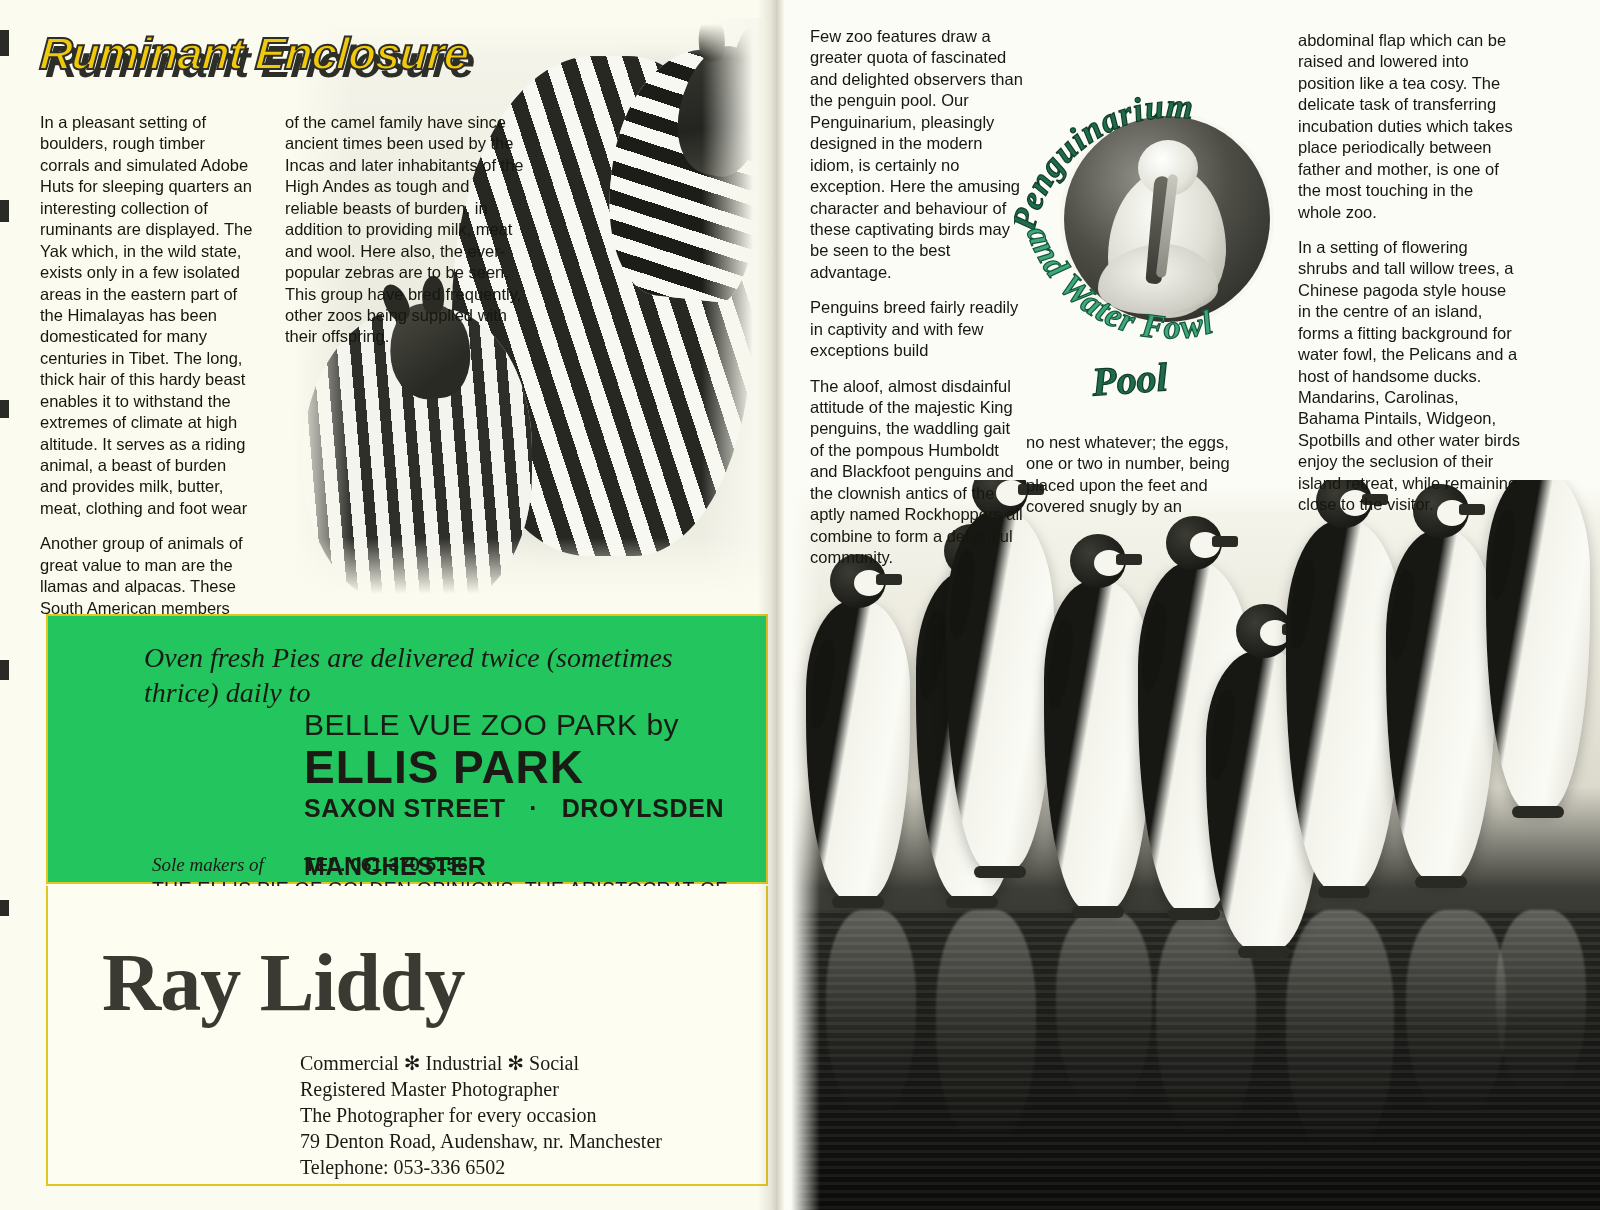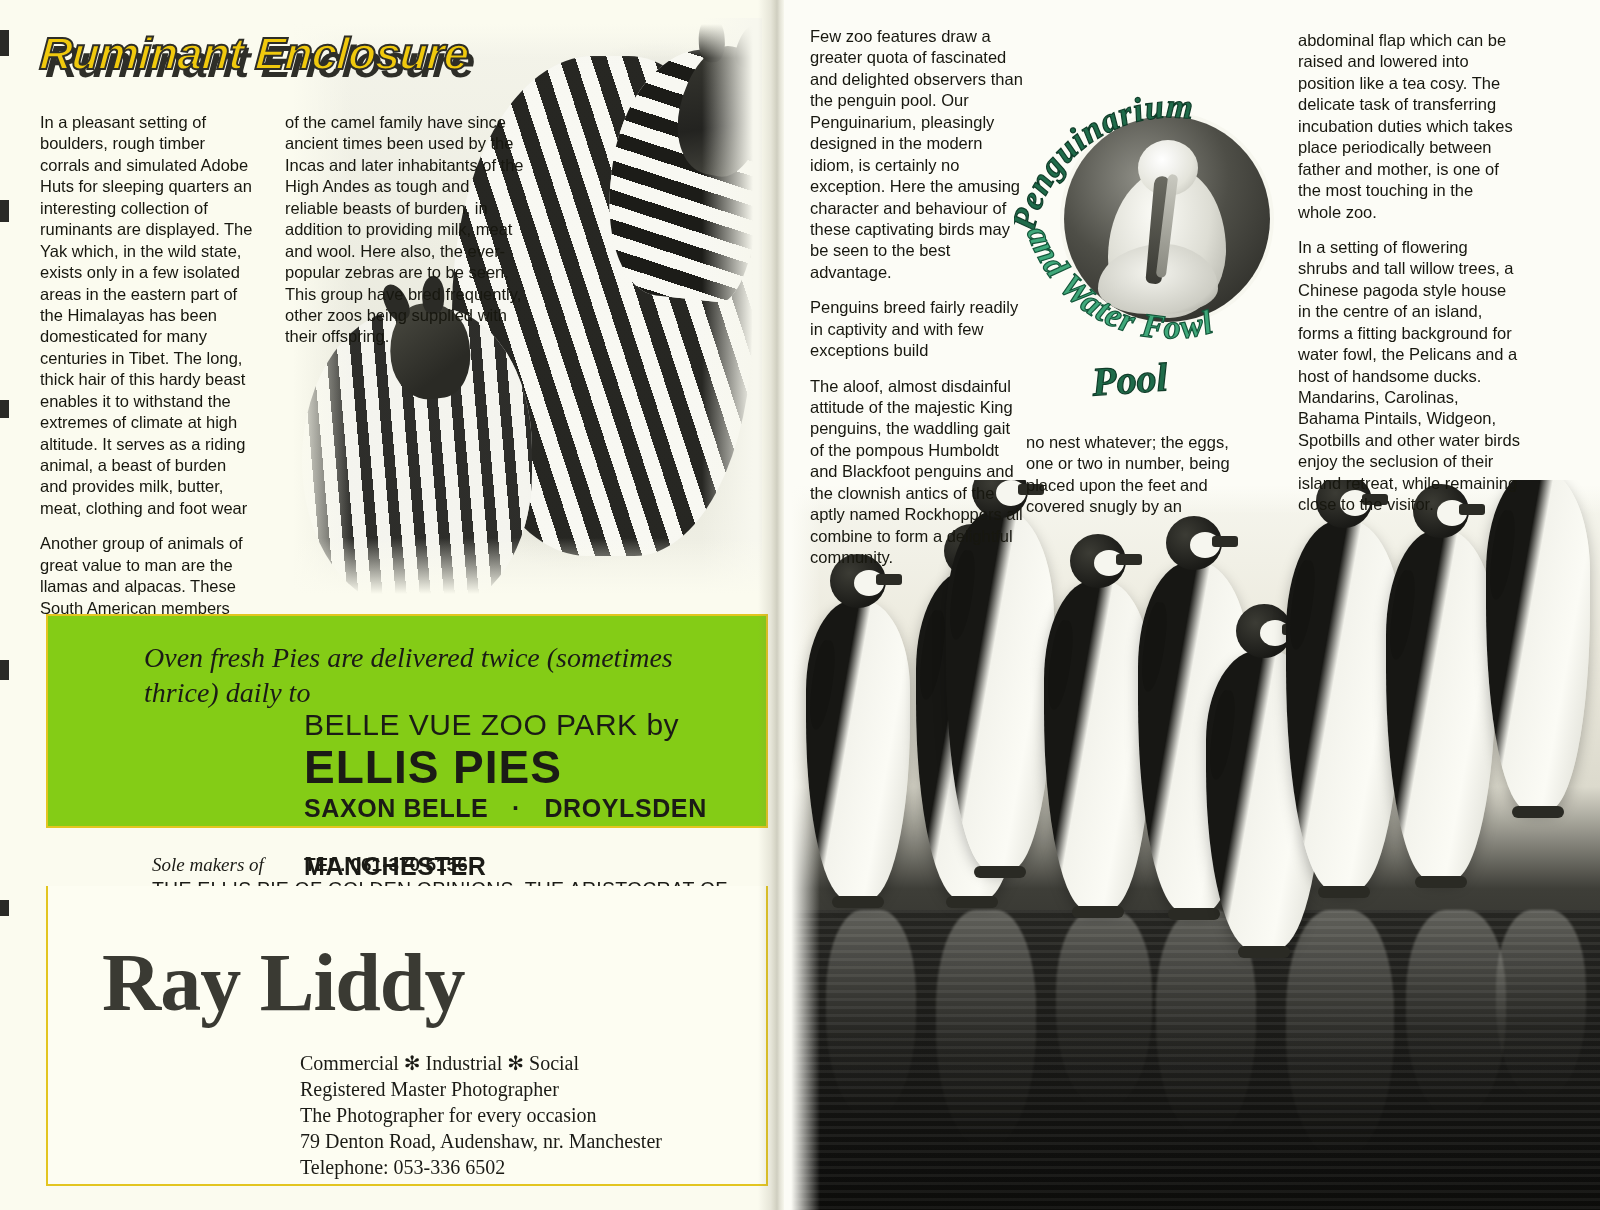--- a/index.html
+++ b/index.html
@@ -235,24 +235,24 @@
     left: 0; right: 0; top: 0; height: 40px;
     background: linear-gradient(to top, rgba(244,244,234,0), #fbfbef 85%);
   }
 
   
   #ad-ellis {
     position: absolute;
     left: 46px;
     top: 614px;
     width: 722px;
-    height: 214px;
+    height: 270px;
     border: 2px solid #e3c520;
     box-sizing: border-box;
-    background: #84cc16;
+    background: #22c55e;
     z-index: 18;
   }
   #ad-liddy {
     position: absolute;
     left: 46px;
     top: 886px;
     width: 722px;
     height: 300px;
     border: 2px solid #e3c520;
     border-top: none;
@@ -577,23 +577,23 @@
       <p>In a pleasant setting of boulders, rough timber corrals and simulated Adobe Huts for sleeping quarters an interesting collection of ruminants are displayed. The Yak which, in the wild state, exists only in a few isolated areas in the eastern part of the Himalayas has been domesticated for many centuries in Tibet. The long, thick hair of this hardy beast enables it to withstand the extremes of climate at high altitude. It serves as a riding animal, a beast of burden and provides milk, butter, meat, clothing and foot wear</p>
       <p>Another group of animals of great value to man are the llamas and alpacas. These South American members</p>
     </div>
     <div id="left-col-2" class="body-col">
       <p>of the camel family have since ancient times been used by the Incas and later inhabitants of the High Andes as tough and reliable beasts of burden, in addition to providing milk, meat and wool. Here also, the ever-popular zebras are to be seen. This group have bred frequently, other zoos being supplied with their offspring.</p>
     </div>
 
     <div id="ad-ellis">
       <div class="ellis-line1">Oven fresh Pies are delivered twice (sometimes thrice) daily to</div>
       <div class="ellis-belle">BELLE VUE ZOO PARK by</div>
-      <div class="ellis-name">ELLIS PIES</div>
+      <div class="ellis-name">ELLIS PARK</div>
       <div class="ellis-addr1">
-        <span>SAXON BELLE</span>
+        <span>SAXON STREET</span>
         <span class="dotsep">·</span>
         <span>DROYLSDEN</span>
       </div>
       <div class="ellis-addr2">MANCHESTER</div>
       <div class="ellis-sole">Sole makers of</div>
       <div class="ellis-tel">TEL. 061-370 5156</div>
       <div class="ellis-slogan">THE ELLIS PIE OF GOLDEN OPINIONS, THE ARISTOCRAT OF PIES</div>
     </div>
 
     <div id="ad-liddy">

